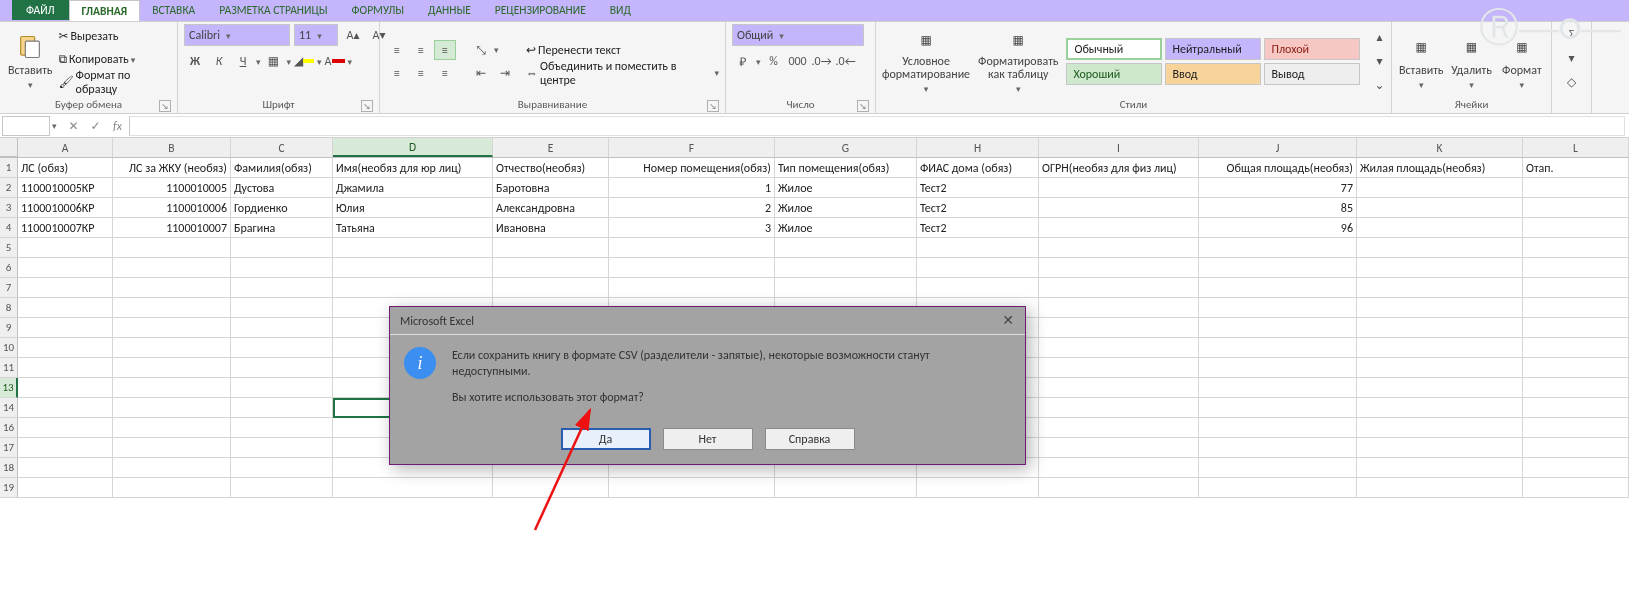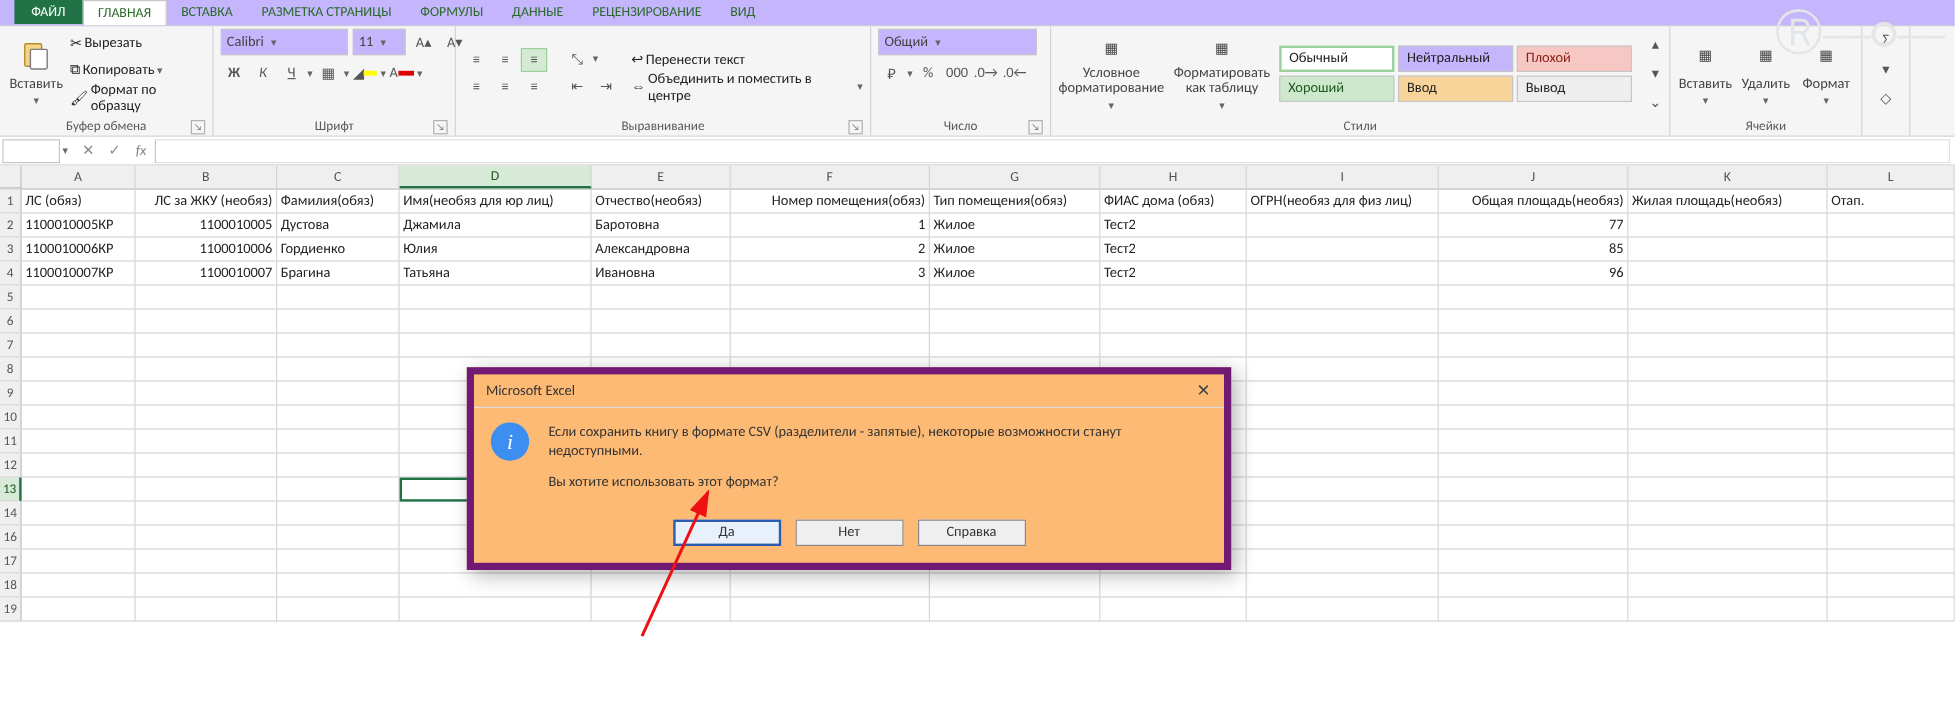--- a/index.html
+++ b/index.html
@@ -34,21 +34,21 @@
     padding: 3px 12px;
     color: #2b6a2b;
     display: flex; align-items: center;
   }
   .tab.active {
     background: #ffffff;
     color: #2b6a2b;
     border-top: 1px solid #c6c6c6;
     border-left: 1px solid #c6c6c6;
     border-right: 1px solid #c6c6c6;
-    font-weight: normal;
+    font-weight: bold;
     margin-bottom: -1px;
   }
   .tabs-spacer { flex: 1; }
   .watermark {
     position: absolute;
     right: 8px; top: 0px;
     color: #e2e6e8;
     font-size: 40px;
     pointer-events: none;
   }
@@ -130,21 +130,21 @@
   .row{display:flex;height:20px;}
   .cell{border-right:1px solid #d5d5d5;border-bottom:1px solid #d5d5d5;padding:0 3px;display:flex;align-items:center;overflow:hidden;white-space:nowrap;}
   .cell.r{justify-content:flex-end;}
   
   .cA{width:95px;} .cB{width:118px;} .cC{width:102px;} .cD{width:160px;}
   .cE{width:116px;} .cF{width:166px;} .cG{width:142px;} .cH{width:122px;}
   .cI{width:160px;} .cJ{width:158px;} .cK{width:166px;} .cL{width:106px;}
   .cellsel{position:absolute;border:2px solid #217346;pointer-events:none;}
   .dialog{
     position:absolute;left:389px;top:306px;width:637px;
-    background:#fdba74;border:6px solid #701a75;box-shadow:4px 4px 16px rgba(0,0,0,.3);
+    background:#a3a3a3;border:1px solid #701a75;box-shadow:4px 4px 16px rgba(0,0,0,.3);
     font-size:12px;color:#333;
   }
   .dlg-title{display:flex;align-items:center;justify-content:space-between;height:28px;padding:0 6px 0 10px;border-bottom:1px solid #ddd;}
   .dlg-close{width:22px;height:22px;display:flex;align-items:center;justify-content:center;font-size:14px;color:#444;}
   .dlg-body{display:flex;gap:16px;padding:12px 14px 6px 14px;}
   .dlg-icon{width:32px;height:32px;border-radius:50%;background:#3c8ff0;color:#fff;display:flex;align-items:center;justify-content:center;font-family:Georgia,serif;font-style:italic;font-size:18px;flex:none;}
   .dlg-body p{margin-bottom:10px;line-height:1.35;}
   .dlg-buttons{display:flex;gap:12px;justify-content:center;padding:6px 0 14px 0;}
   .dlg-btn{width:90px;height:22px;border:1px solid #8a8a8a;background:#efefef;display:flex;align-items:center;justify-content:center;font-size:12px;}
   .dlg-btn.primary{border:2px solid #2a5db0;background:#e8f0fb;}
@@ -532,35 +532,20 @@
         <div class="cell cE"></div>
         <div class="cell cF r"></div>
         <div class="cell cG"></div>
         <div class="cell cH"></div>
         <div class="cell cI"></div>
         <div class="cell cJ r"></div>
         <div class="cell cK"></div>
         <div class="cell cL"></div>
       </div>
       <div class="row">
-        <div class="rowhead">12</div>
-        <div class="cell cA"></div>
-        <div class="cell cB r"></div>
-        <div class="cell cC"></div>
-        <div class="cell cD"></div>
-        <div class="cell cE"></div>
-        <div class="cell cF r"></div>
-        <div class="cell cG"></div>
-        <div class="cell cH"></div>
-        <div class="cell cI"></div>
-        <div class="cell cJ r"></div>
-        <div class="cell cK"></div>
-        <div class="cell cL"></div>
-      </div>
-      <div class="row">
         <div class="rowhead sel">13</div>
         <div class="cell cA"></div>
         <div class="cell cB r"></div>
         <div class="cell cC"></div>
         <div class="cell cD"></div>
         <div class="cell cE"></div>
         <div class="cell cF r"></div>
         <div class="cell cG"></div>
         <div class="cell cH"></div>
         <div class="cell cI"></div>

